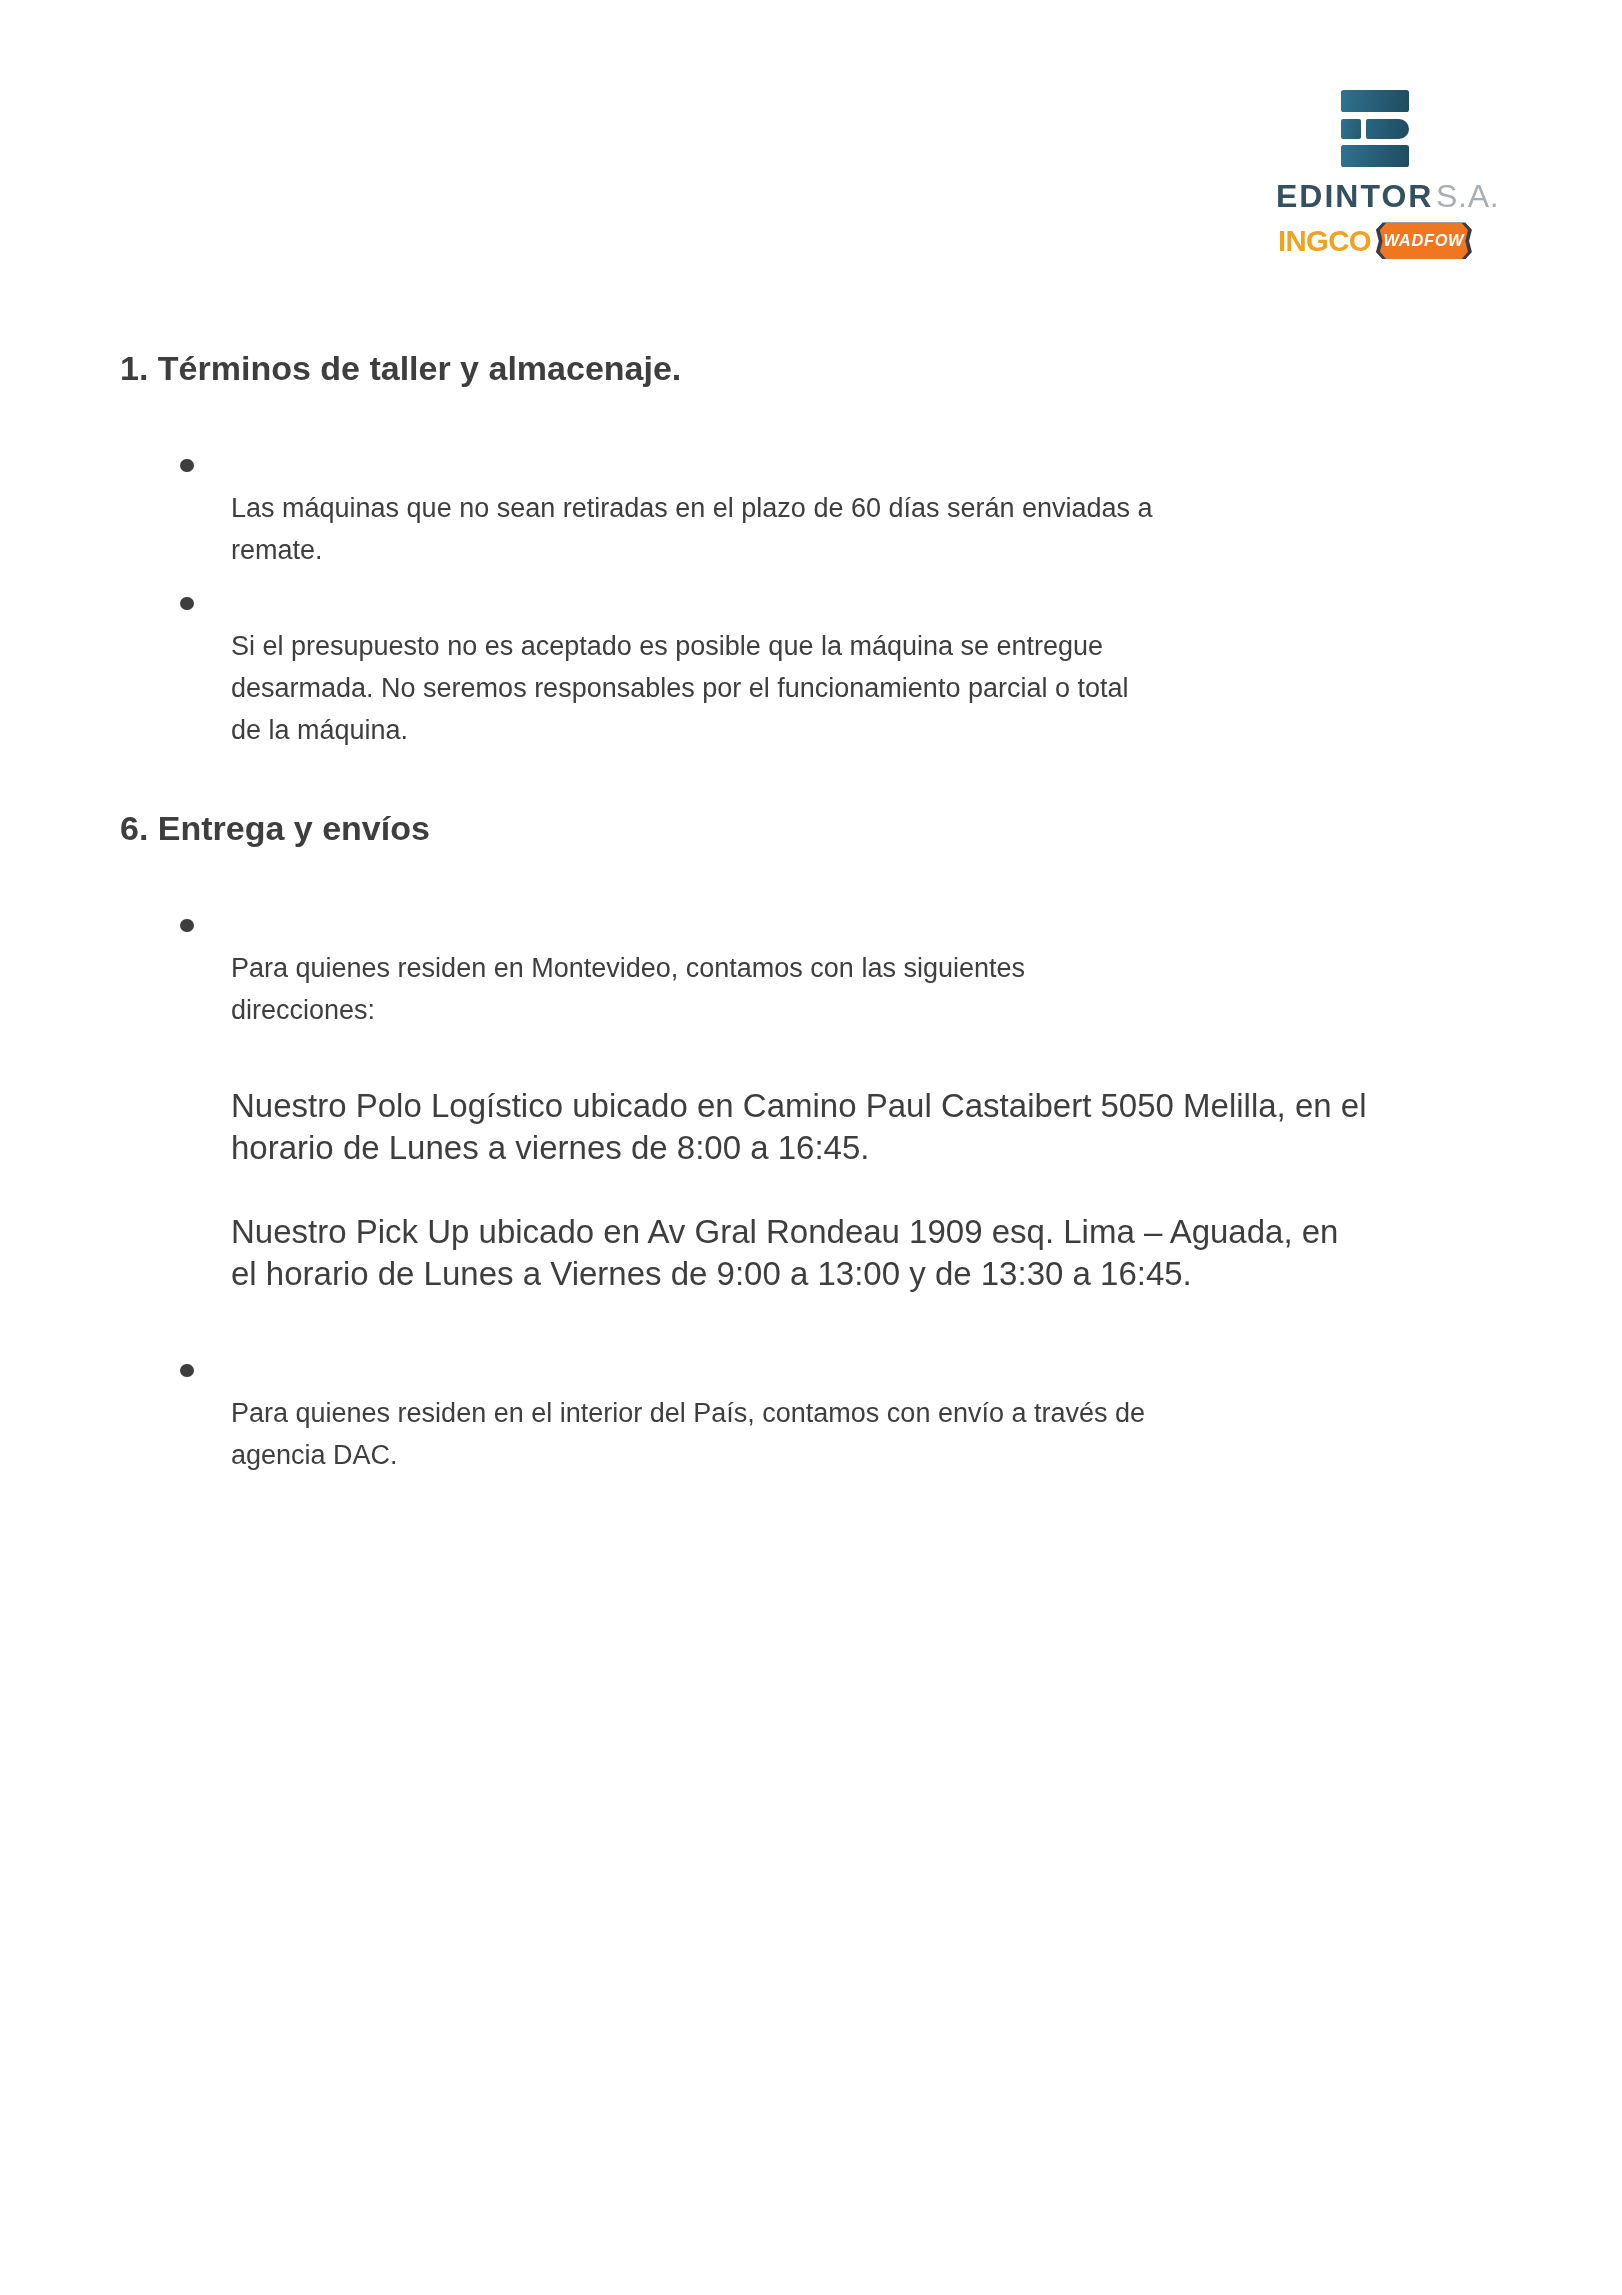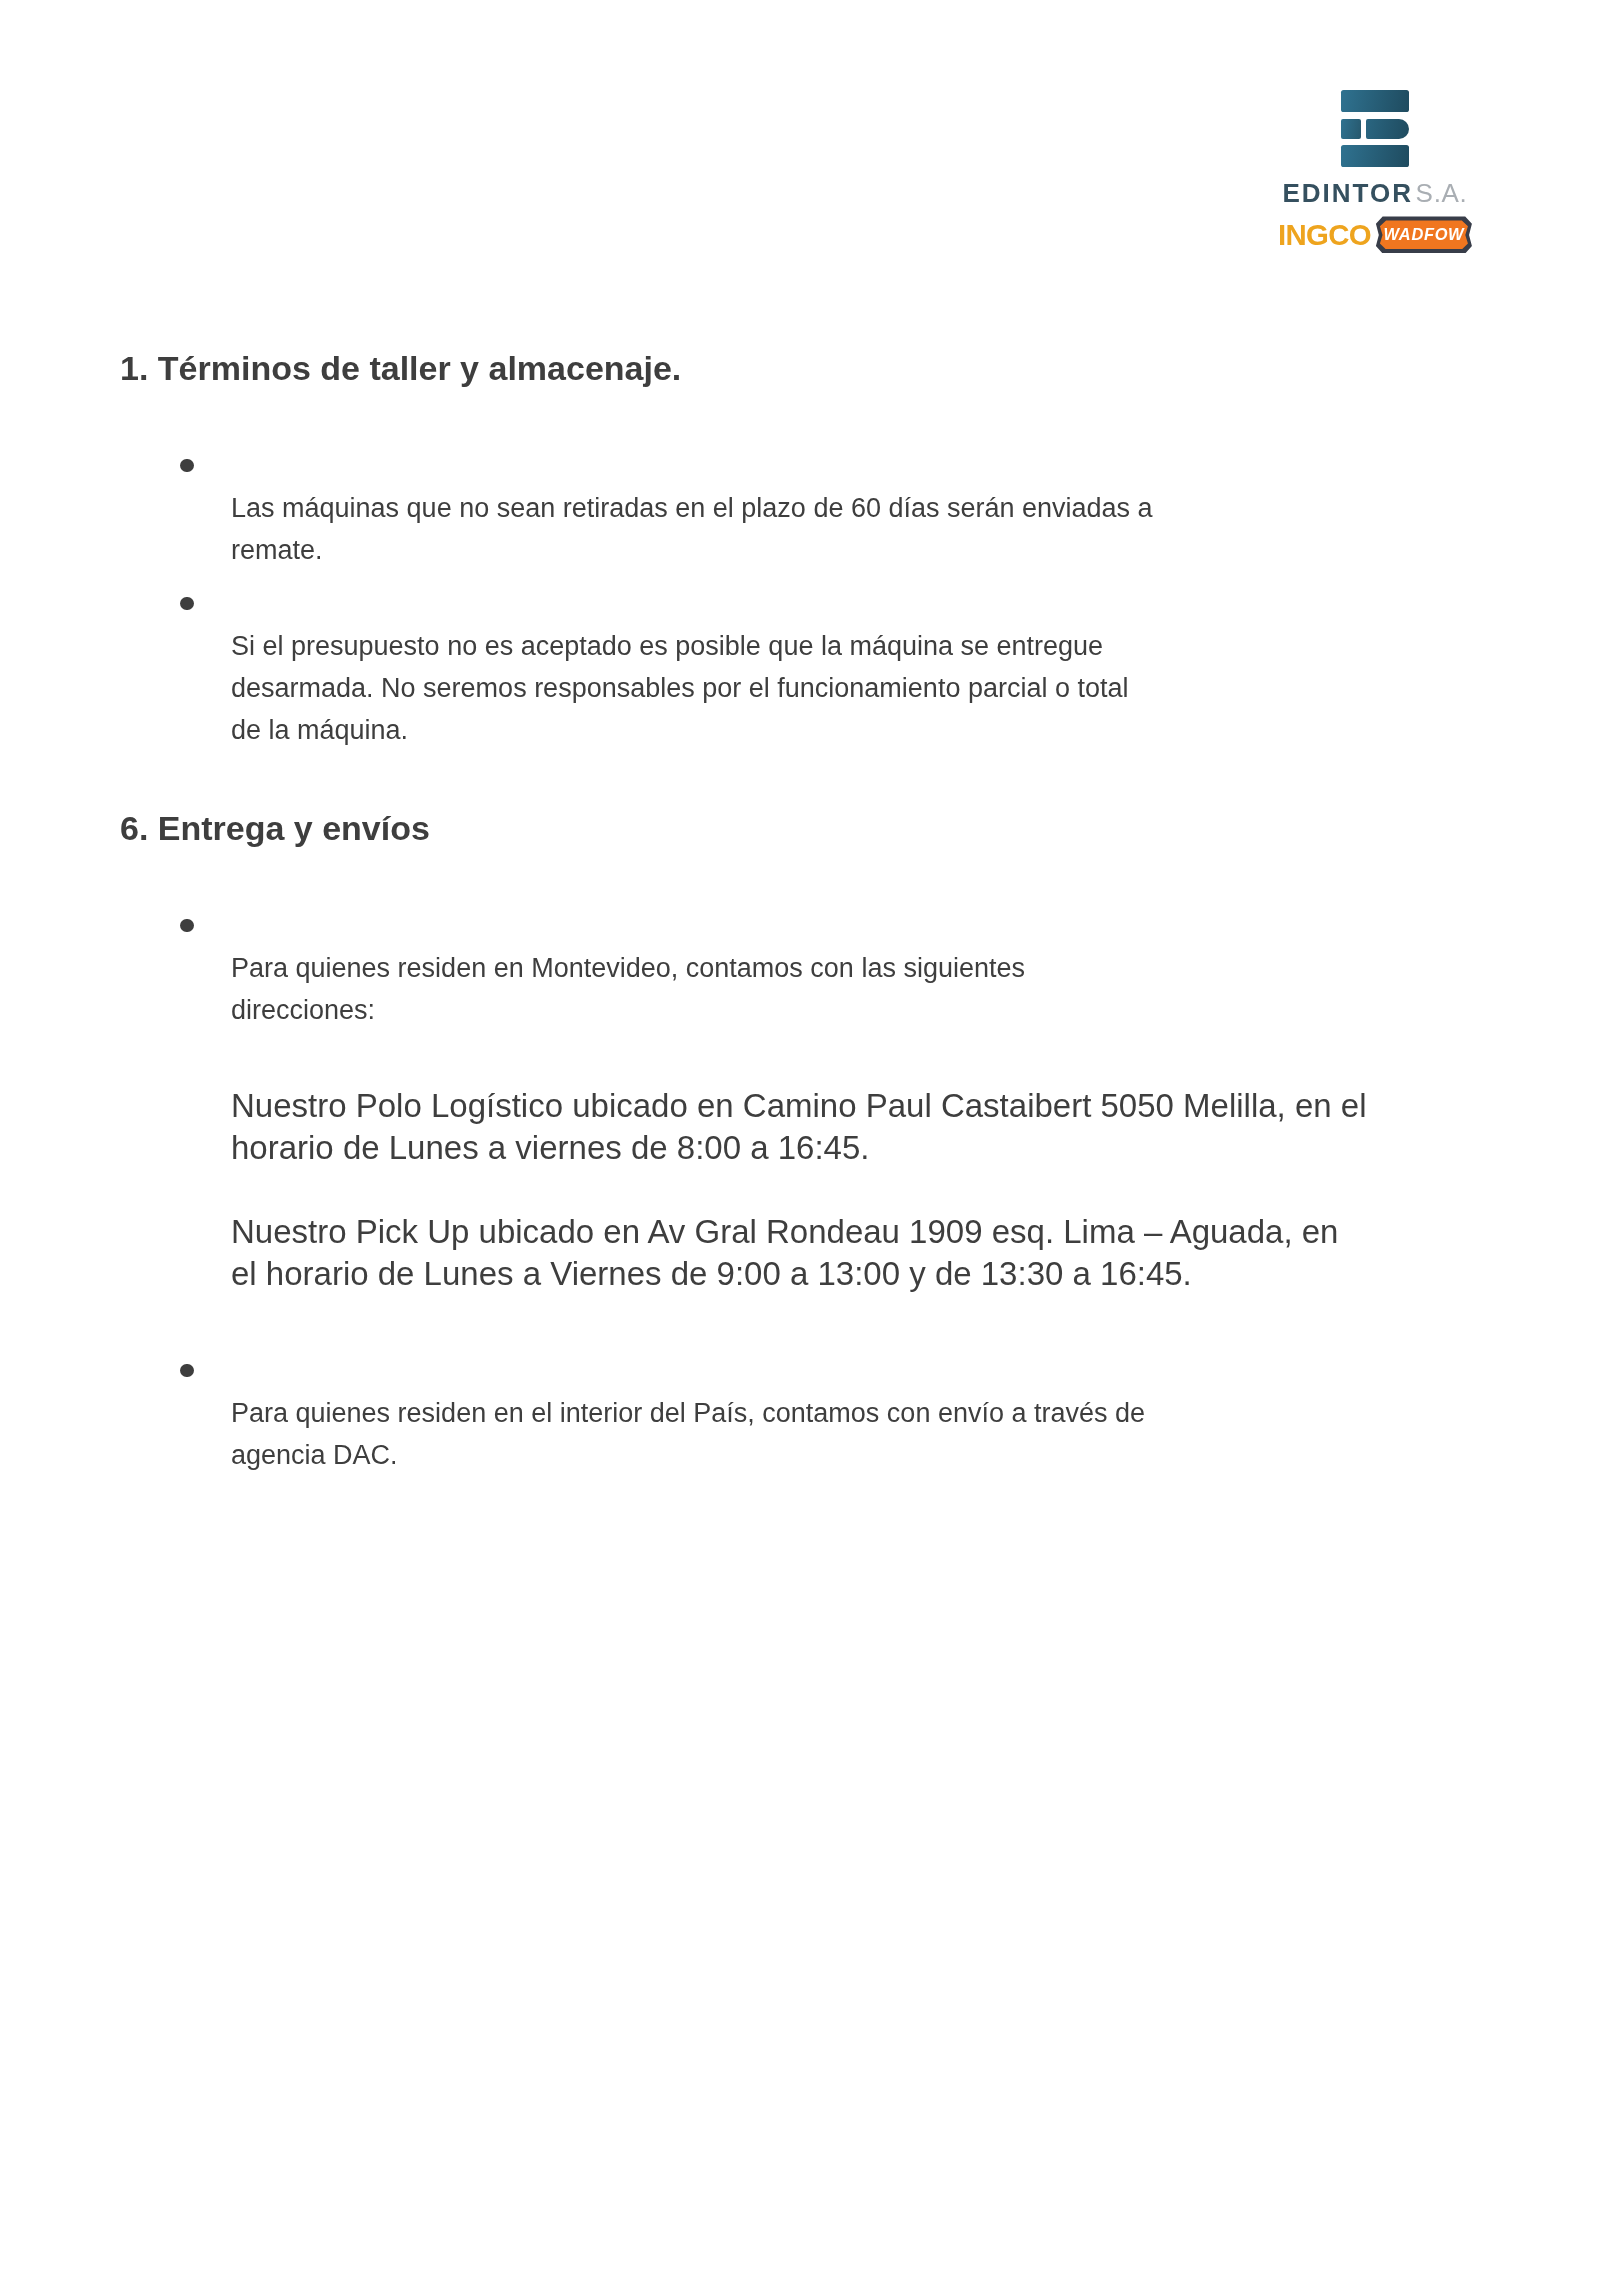--- a/index.html
+++ b/index.html
@@ -12,31 +12,31 @@
     overflow:hidden;
   }
 
   
   .logo { position:absolute; left:1276px; top:90px; width:198px; text-align:center; }
   .logo-mark { width:68px; height:77px; margin:0 auto; display:flex; flex-direction:column; justify-content:space-between; }
   .lbar { height:21.6px; border-radius:2.6px; background:linear-gradient(100deg,#2f7290 0%, #1f4b5f 100%); }
   .lrow2 { height:20px; display:flex; gap:5.2px; }
   .lsq { width:19.6px; height:20px; border-radius:2px; background:linear-gradient(100deg,#2f7290 0%, #27586d 100%); }
   .ldee { flex:1; height:20px; border-radius:2px 10.5px 10.5px 2px; background:linear-gradient(100deg,#2a6681 0%, #1f4b5f 100%); }
-  .wordmark { margin-top:10.5px; font-size:26px; font-weight:bold; letter-spacing:2px; color:#35505f; white-space:nowrap; }
+  .wordmark { margin-top:10.5px; font-size:32px; font-weight:bold; letter-spacing:2px; color:#35505f; white-space:nowrap; }
   .wordmark .suffix { font-weight:normal; color:#a9aeb3; margin-left:2.6px; letter-spacing:0.7px; }
   .brands { margin-top:7.9px; display:flex; align-items:center; justify-content:center; gap:5px; }
   .ingco { color:#eea41e; font-weight:bold; font-size:29.4px; letter-spacing:-0.7px; }
   .wadfow-outer {
     width:96px; height:37px; background:#383d49;
     clip-path:polygon(7% 0, 93% 0, 100% 20%, 97% 50%, 100% 80%, 93% 100%, 7% 100%, 0 80%, 3% 50%, 0 20%);
     display:flex; align-items:center; justify-content:center;
   }
   .wadfow-inner {
-    width:88px; height:29px; background:#f0761f;
+    width:88px; height:36px; background:#f0761f;
     clip-path:polygon(7% 0, 93% 0, 100% 20%, 97% 50%, 100% 80%, 93% 100%, 7% 100%, 0 80%, 3% 50%, 0 20%);
     display:flex; align-items:center; justify-content:center;
     color:#ffffff; font-weight:bold; font-style:italic; font-size:16.4px; letter-spacing:0.7px;
   }
 
   
   .content { position:absolute; left:120px; top:347px; width:1381px; }
   .heading { font-size:34px; line-height:42px; font-weight:bold; margin:0; color:#3e3e3e; }
   .heading.second { margin-top:44px; }
   .bullet-list { list-style:none; margin:44px 0 0 0; padding:0; white-space:pre-line; }

